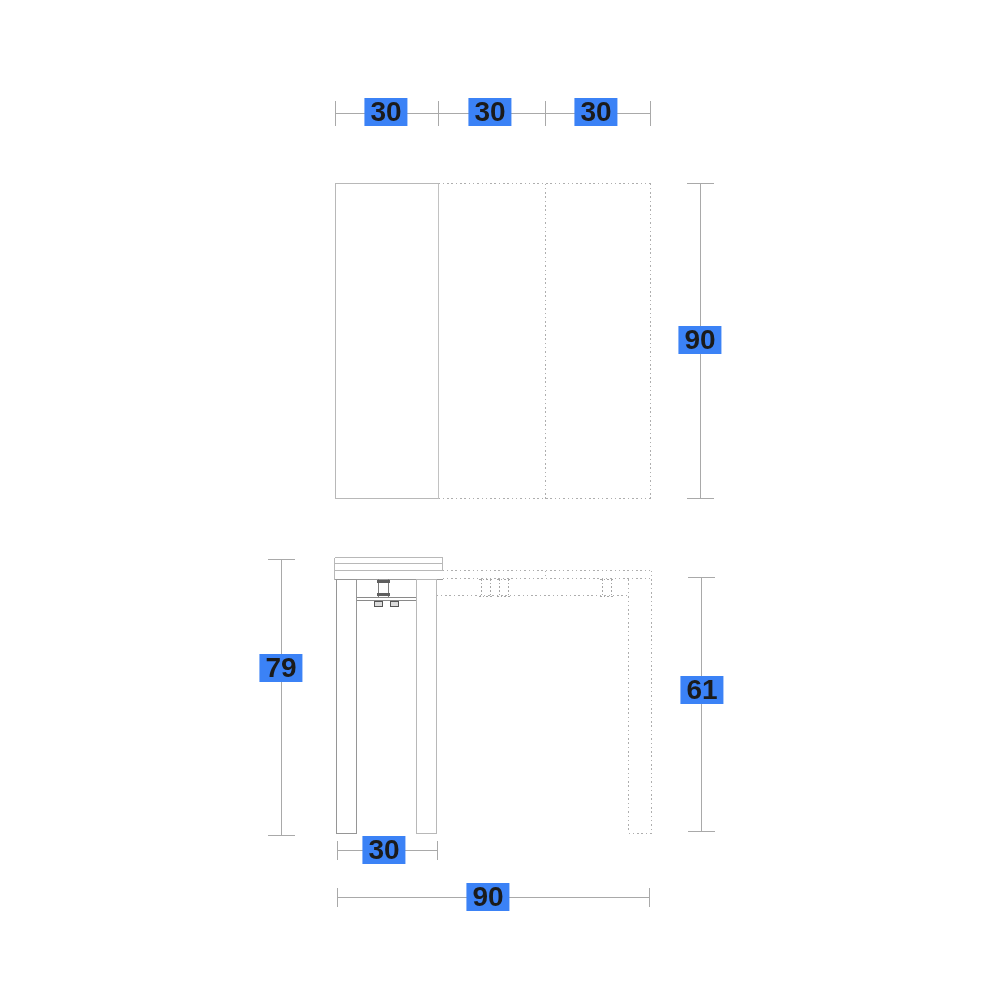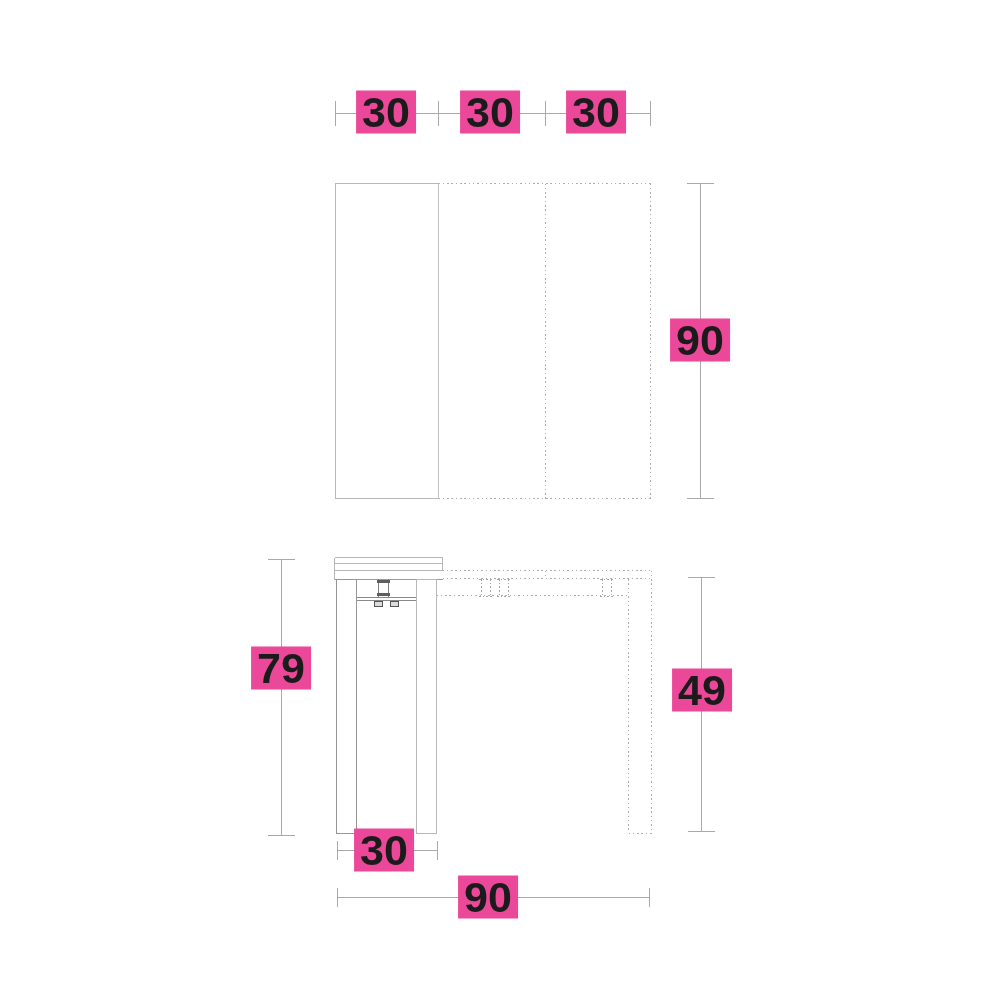--- a/index.html
+++ b/index.html
@@ -5,24 +5,24 @@
   html,body{margin:0;padding:0;background:#ffffff;}
   body{
     width:990px;height:990px;position:relative;overflow:hidden;
     font-family:"Liberation Sans","DejaVu Sans",sans-serif;
   }
   .canvas{position:absolute;inset:0;}
   svg{position:absolute;left:0;top:0;}
   .dim-label{
     position:absolute;
     transform:translate(-50%,-50%);
-    font-size:43px;
+    font-size:28px;
     font-weight:600;
     color:#1b1b1b;
-    background:#ec4899;
+    background:#3b82f6;
     padding:0 6px;
     line-height:1;
     white-space:nowrap;
   }
 </style>
 </head>
 <body>
 
 <div class="canvas">
 
@@ -143,18 +143,18 @@
   <span class="dim-label" style="left:386px;top:112px">30</span>
 
   <span class="dim-label" style="left:490px;top:112px">30</span>
 
   <span class="dim-label" style="left:596px;top:112px">30</span>
 
   <span class="dim-label" style="left:700px;top:340px">90</span>
 
   <span class="dim-label" style="left:281px;top:668px">79</span>
 
-  <span class="dim-label" style="left:702px;top:690px">49</span>
+  <span class="dim-label" style="left:702px;top:690px">61</span>
 
   <span class="dim-label" style="left:384px;top:850px">30</span>
 
   <span class="dim-label" style="left:488px;top:897px">90</span>
 </div>
 
 </body></html>

